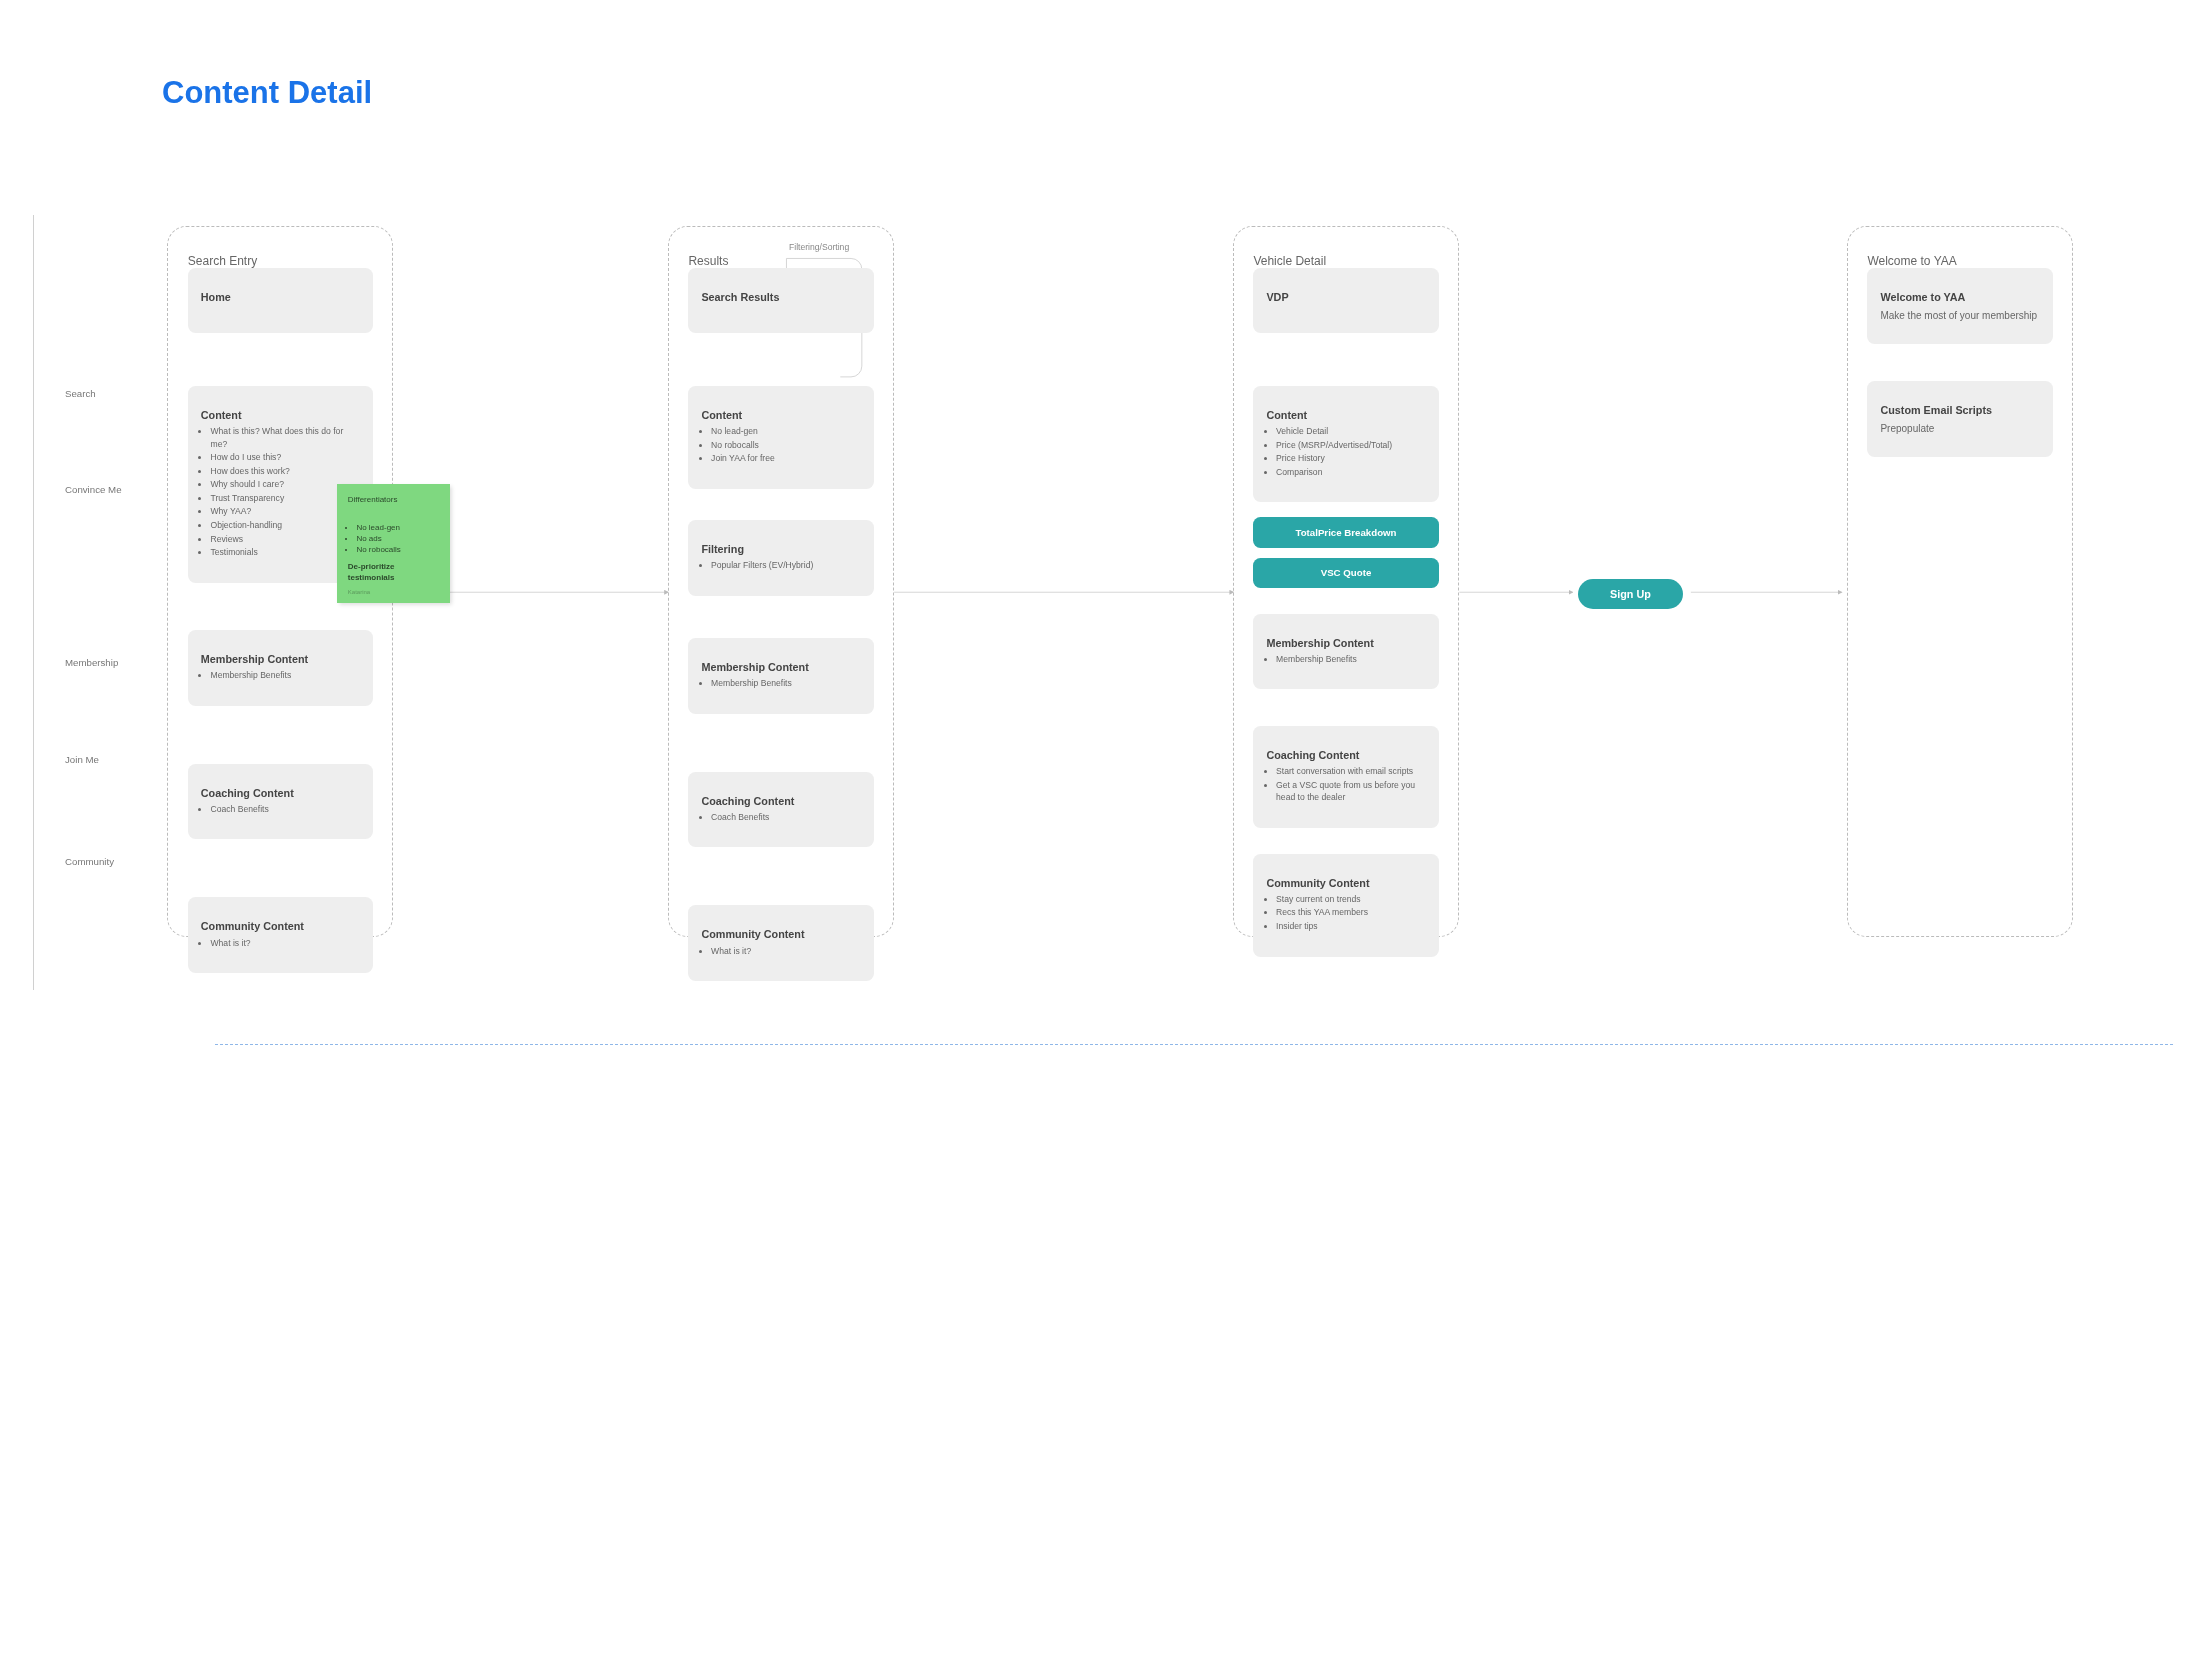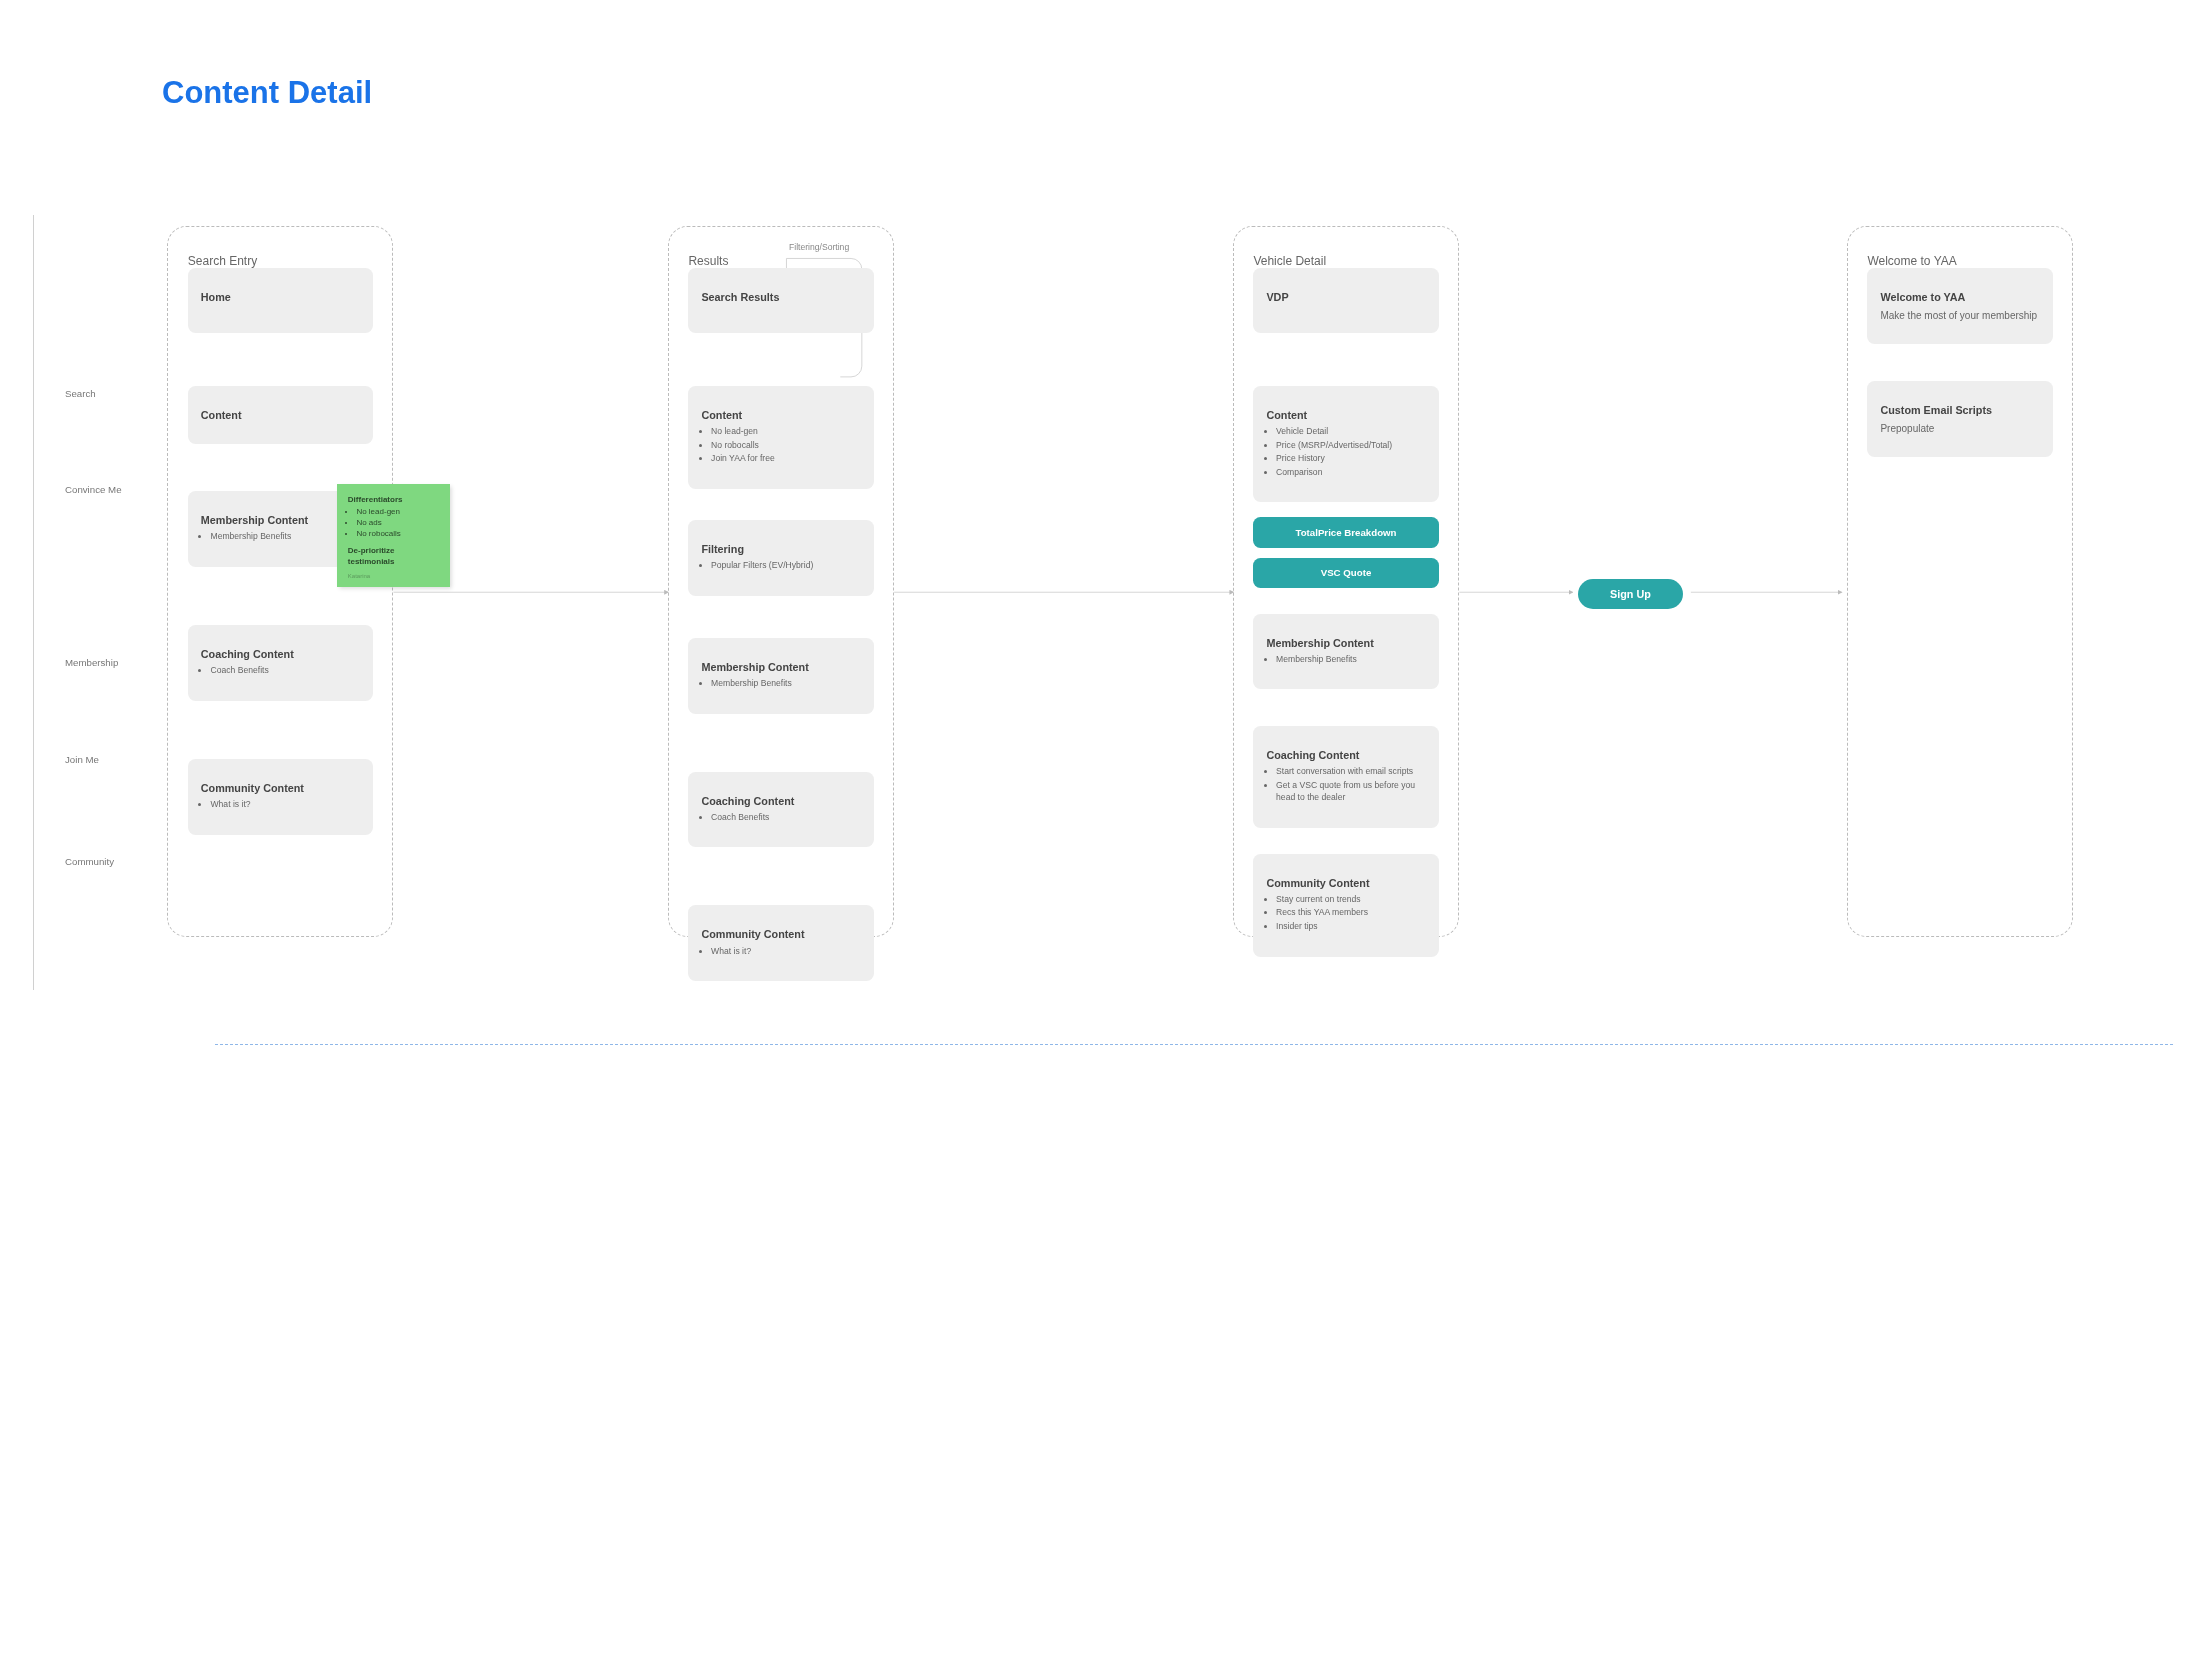--- a/index.html
+++ b/index.html
@@ -22,21 +22,21 @@
   .col-title{font-size:12px;color:#666;font-weight:500;}
   .card{background:var(--grey-card);border-radius:7.5px;padding:23px 13px;margin-bottom:15px;min-height:27px;}
   .card-title{font-size:10.8px;font-weight:600;color:#444;}
   .card-sub{font-size:10px;color:#666;margin-top:7px;}
   .card ul{margin:4.3px 0 0 9.7px;padding:0;font-size:8.6px;color:#666;line-height:1.45;}
   .card ul li{margin:1.1px 0;}
   .card.tall{min-height:65px;}
   .pill{background:var(--teal);color:#fff;text-align:center;border-radius:7.5px;padding:9.7px 5.4px;font-size:9.7px;font-weight:600;margin-bottom:9.7px;}
   .signup{position:absolute;background:var(--teal);color:#fff;border-radius:538px;padding:9px 32px;font-size:10.8px;font-weight:600;}
   .sticky{position:absolute;background:var(--green);width:113px;padding:9.7px 10.8px 7.5px;font-size:8px;color:#2b4a2b;box-shadow:1.6px 2.2px 4.3px rgba(0,0,0,.15);line-height:1.4;}
-  .sticky .h{font-weight:700;margin-bottom:1px;}
+  .sticky .h{font-weight:400;margin-bottom:17px;}
   .sticky ul{margin:0 0 5.4px 8.6px;padding:0;}
   .sticky .note{font-weight:600;margin-bottom:2.2px;}
   .sticky .sig{font-size:6px;color:rgba(0,0,0,.3);margin-top:4.3px;}
   .flow-label{position:absolute;font-size:8.6px;color:#888;}
   .divider{position:absolute;left:215px;top:1044px;right:32px;height:0;border-top:0.8px dashed #8fb7e8;}
   svg.arrows{position:absolute;top:0;left:0;pointer-events:none;overflow:visible;}
   .spacer{height:0.5px;}
 </style>
 </head>
 <body>
@@ -73,20 +73,31 @@
     <div class="flow-label" style="left:627px;top:16px">Filtering/Sorting</div>
 
     <div class="column" style="left:5.4px;height:711px">
       <div class="col-title">Search Entry</div>
       <div class="card tall">
         <div class="card-title">Home</div>
       </div>
       <div class="spacer" style="height:38px"></div>
       <div class="card">
         <div class="card-title">Content</div>
+        <ul>
+          <li>What is this? What does this do for me?</li>
+          <li>How do I use this?</li>
+          <li>How does this work?</li>
+          <li>Why should I care?</li>
+          <li>Trust Transparency</li>
+          <li>Why YAA?</li>
+          <li>Objection-handling</li>
+          <li>Reviews</li>
+          <li>Testimonials</li>
+        </ul>
       </div>
       <div class="spacer" style="height:32px"></div>
       <div class="card">
         <div class="card-title">Membership Content</div>
         <ul>
             <li>Membership Benefits</li>
           </ul>
       </div>
       <div class="spacer" style="height:43px"></div>
       <div class="card">

